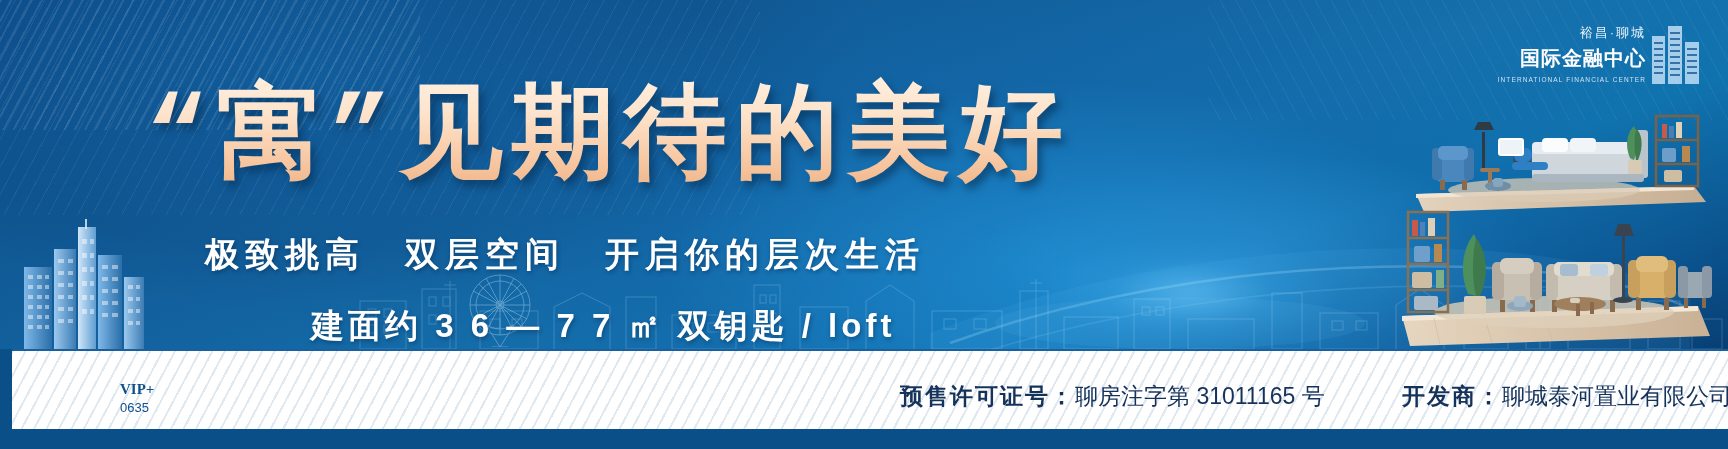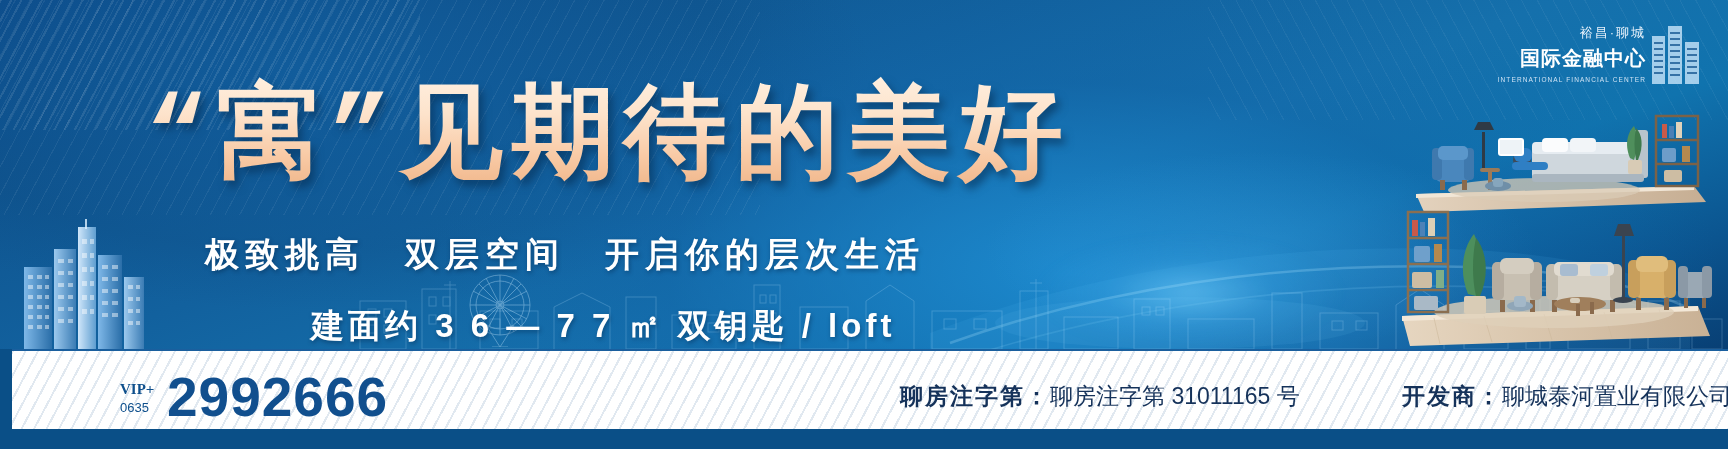--- a/index.html
+++ b/index.html
@@ -524,23 +524,22 @@
   </svg>
 </div>
 
 <div class="bottombar">
 
   <div class="vip-block">
     <div class="vip-l1">VIP+</div>
     <div class="vip-l2">0635</div>
   </div>
 
-  <div class="phone">2992666</div>
 
 
   <div class="info" id="info-lic">
-    <span class="lbl">聊房注字第：</span><span>聊房注字第 31011165 号</span>
+    <span class="lbl">预售许可证号：</span><span>聊房注字第 31011165 号</span>
   </div>
 
   <div class="info" id="info-dev">
     <span class="lbl">开发商：</span><span>聊城泰河置业有限公司</span>
   </div>
 </div>
 
 </body></html>

